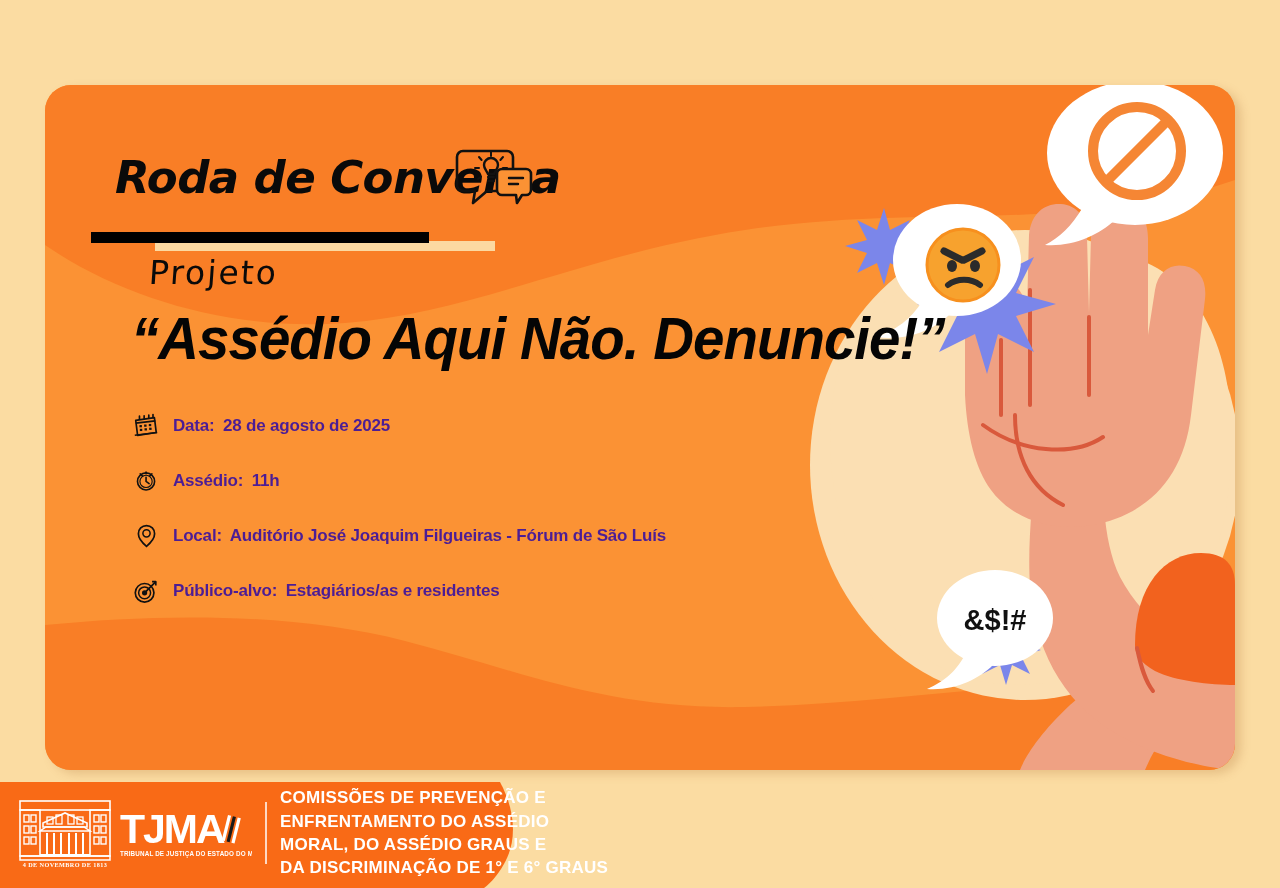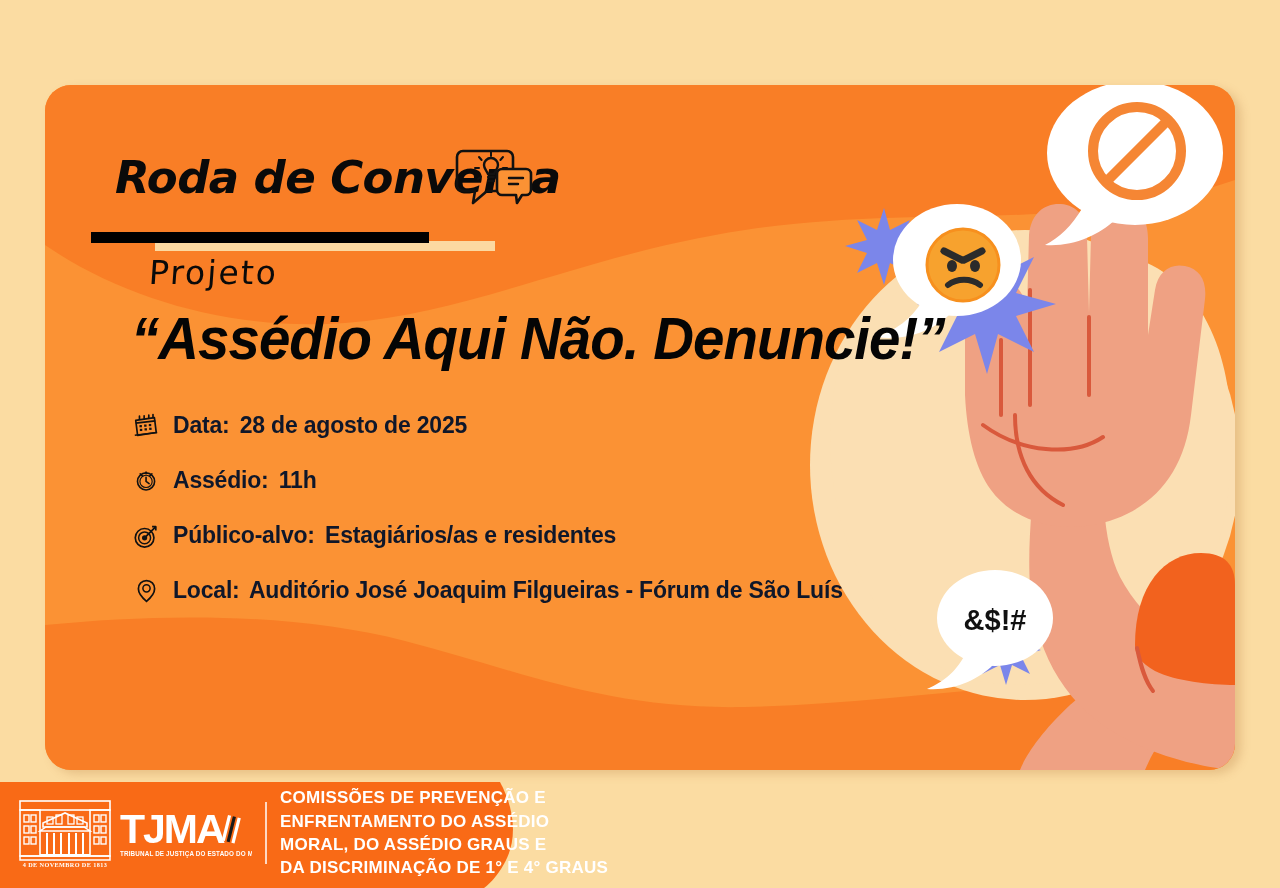--- a/index.html
+++ b/index.html
@@ -81,22 +81,22 @@
     height:55px;
     gap:12px;
   }
   .row .ico{
     width:30px;height:32px;flex:0 0 30px;
     display:flex;align-items:center;justify-content:center;
   }
   .row .txt{
     font-family:"Liberation Sans", sans-serif;
     font-weight:700;
-    font-size:23px;
-    color:#0f172a;
+    font-size:17px;
+    color:#4c1d95;
     white-space:nowrap;
     letter-spacing:-.2px;
   }
   .row .txt .lead{margin-right:4px;}
 
   
   .illus{
     position:absolute;right:0;top:0;
     width:420px;height:685px;
     z-index:4;pointer-events:none;
@@ -269,44 +269,44 @@
           </svg>
         </span>
         <span class="txt">
           <span class="lead">Assédio:</span>
           <span>11h</span>
         </span>
       </div>
 
       <div class="row">
         <span class="ico">
+          <svg viewBox="0 0 30 30" width="27" height="27">
+            <path d="M15,4 C9.8,4 6,8 6,13 C6,19.4 15,27 15,27 C15,27 24,19.4 24,13 C24,8 20.2,4 15,4 Z" fill="none" stroke="#111" stroke-width="1.9"></path>
+            <circle cx="15" cy="12.6" r="4" fill="none" stroke="#111" stroke-width="1.7"></circle>
+          </svg>
+        </span>
+        <span class="txt">
+          <span class="lead">Local:</span>
+          <span>Auditório José Joaquim Filgueiras - Fórum de São Luís</span>
+        </span>
+      </div>
+
+      <div class="row">
+        <span class="ico">
           <svg viewBox="0 0 30 30" width="28" height="28">
             <circle cx="13.5" cy="17" r="10" fill="none" stroke="#111" stroke-width="1.8"></circle>
             <circle cx="13.5" cy="17" r="6.4" fill="none" stroke="#111" stroke-width="1.6"></circle>
             <circle cx="13.5" cy="17" r="2.8" fill="#111"></circle>
             <path d="M13.5,17 L25,5.5" stroke="#111" stroke-width="1.9" stroke-linecap="round"></path>
             <path d="M21.5,5 L25.5,5 L25.5,9" fill="none" stroke="#111" stroke-width="1.8" stroke-linejoin="round"></path>
           </svg>
         </span>
         <span class="txt">
           <span class="lead">Público-alvo:</span>
           <span>Estagiários/as e residentes</span>
-        </span>
-      </div>
-
-      <div class="row">
-        <span class="ico">
-          <svg viewBox="0 0 30 30" width="27" height="27">
-            <path d="M15,4 C9.8,4 6,8 6,13 C6,19.4 15,27 15,27 C15,27 24,19.4 24,13 C24,8 20.2,4 15,4 Z" fill="none" stroke="#111" stroke-width="1.9"></path>
-            <circle cx="15" cy="12.6" r="4" fill="none" stroke="#111" stroke-width="1.7"></circle>
-          </svg>
-        </span>
-        <span class="txt">
-          <span class="lead">Local:</span>
-          <span>Auditório José Joaquim Filgueiras - Fórum de São Luís</span>
         </span>
       </div>
 
     </div>
   </div>
 
   <div class="footer">
     <svg class="footer-inner" viewBox="0 0 560 106" preserveAspectRatio="none">
       <path d="M0,0 L500,0 C512,22 520,54 504,82 C496,96 488,103 484,106 L0,106 Z" fill="#f96a16"></path>
     </svg>
@@ -363,18 +363,18 @@
           <text x="0" y="49" font-family="Liberation Sans, sans-serif" font-size="6.3" font-weight="700" fill="#fff" letter-spacing=".15">TRIBUNAL DE JUSTIÇA DO ESTADO DO MARANHÃO</text>
         </svg>
       </div>
 
       <div class="vrule"></div>
 
       <div class="fdesc">
         <div>COMISSÕES DE PREVENÇÃO E</div>
         <div>ENFRENTAMENTO DO ASSÉDIO</div>
         <div>MORAL, DO ASSÉDIO GRAUS E</div>
-        <div>DA DISCRIMINAÇÃO DE 1° E 4° GRAUS</div>
+        <div>DA DISCRIMINAÇÃO DE 1° E 6° GRAUS</div>
       </div>
     </div>
   </div>
 
 </div>
 
 </body></html>

